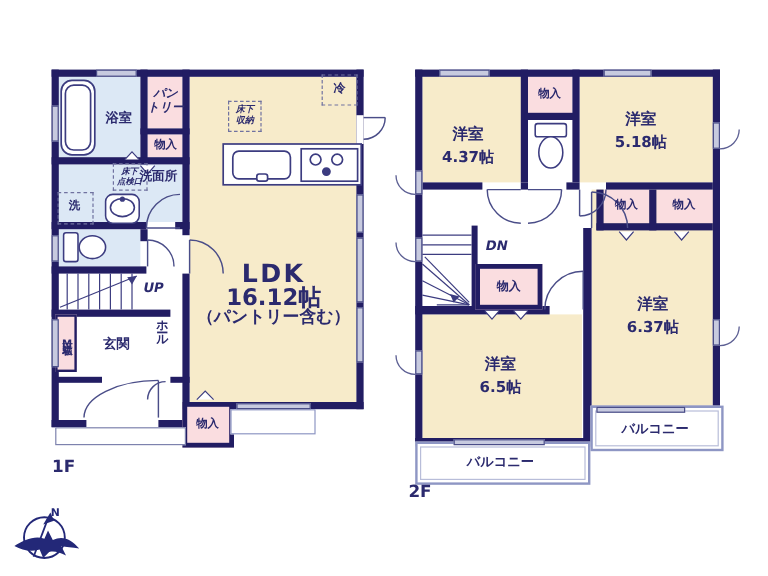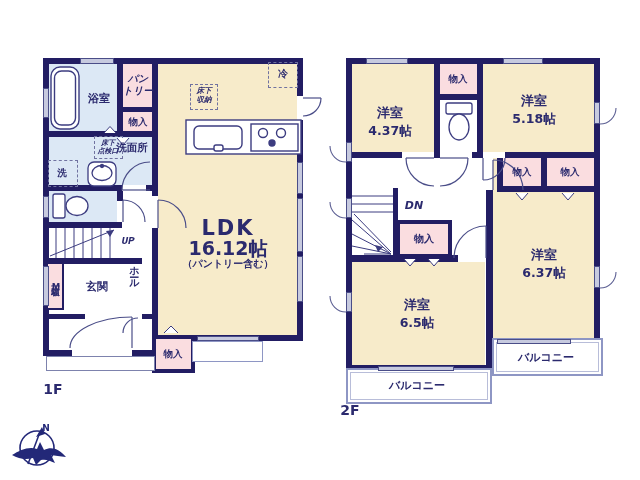--- a/index.html
+++ b/index.html
@@ -235,22 +235,22 @@
   <div class="lb" style="left:138px;top:122px;font-size:9.5px;">物入</div>
   <div class="lb" style="left:132px;top:147px;font-size:10.5px;">洗面所</div>
   <div class="lb pre" style="left:108px;top:147px;font-size:7px;">床下
 点検口</div>
   <div class="lb" style="left:62px;top:173px;font-size:9.5px;">洗</div>
   <div class="lb" style="left:283px;top:74px;font-size:10px;">冷</div>
   <div class="lb pre" style="left:204px;top:96px;font-size:7.5px;">床下
 収納</div>
   <div class="lb" style="left:228px;top:228px;font-size:21px;letter-spacing:2px;">LDK</div>
   <div class="lb" style="left:228px;top:249px;font-size:19px;">16.12帖</div>
-  <div class="lb" style="left:228px;top:264px;font-size:10px;font-weight:600;">（パントリー含む）</div>
-  <div class="lb it" style="left:128px;top:241px;font-size:11px;font-family:Liberation Mono, monospace;">UP</div>
+  <div class="lb" style="left:228px;top:264px;font-size:14px;font-weight:600;">（パントリー含む）</div>
+  <div class="lb it" style="left:128px;top:241px;font-size:11px;">UP</div>
   <div class="lb vt" style="left:134px;top:272px;font-size:10px;">ホール</div>
   <div class="lb vt" style="left:55px;top:286px;font-size:8.5px;">下駄箱M</div>
   <div class="lb" style="left:97px;top:287px;font-size:11px;">玄関</div>
   <div class="lb" style="left:173px;top:354px;font-size:9.5px;">物入</div>
   <div class="lb" style="left:53px;top:389px;font-size:14px;font-weight:600;">1F</div>
 
   <div class="lb" style="left:390px;top:113px;font-size:13px;">洋室</div>
   <div class="lb" style="left:390px;top:131px;font-size:12.5px;">4.37帖</div>
   <div class="lb" style="left:458px;top:79px;font-size:9.5px;">物入</div>
   <div class="lb" style="left:534px;top:101px;font-size:13px;">洋室</div>

